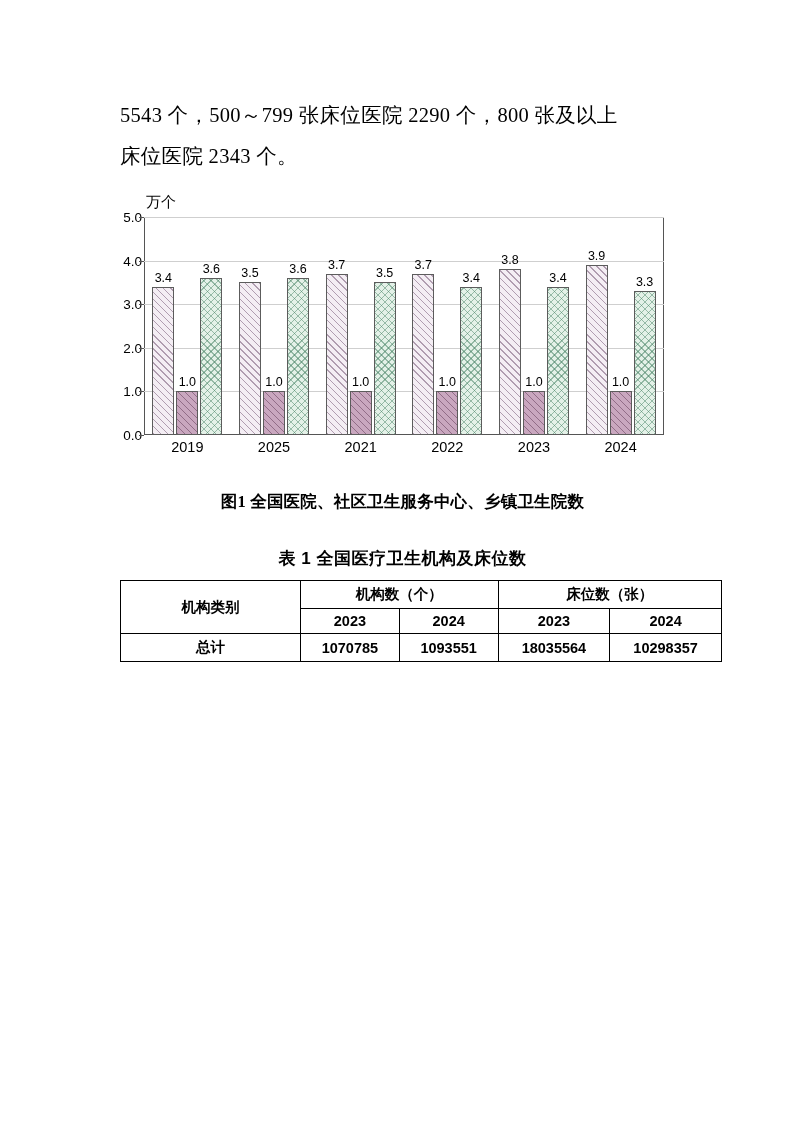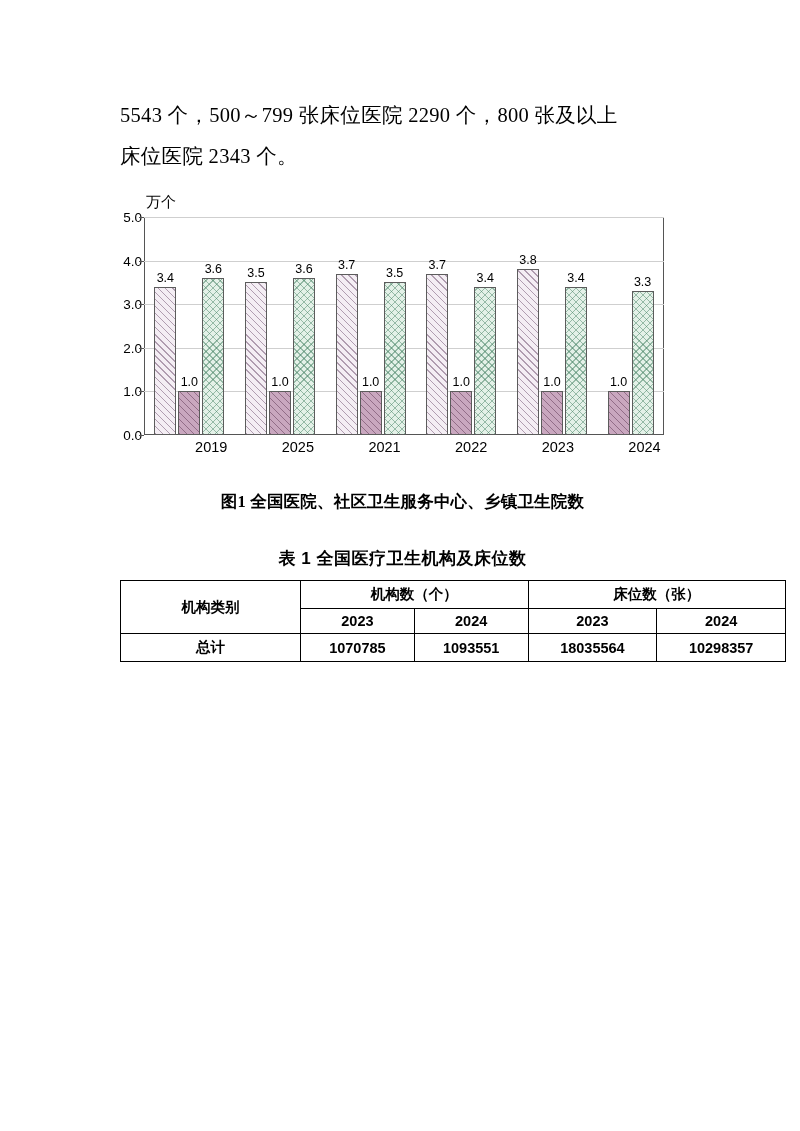--- a/index.html
+++ b/index.html
@@ -159,21 +159,21 @@
     left: 24px;
     top: 246px;
     width: 520px;
     display: flex;
     justify-content: space-around;
   }
   .xlabels span {
     font-size: 14.5px;
     font-family: "Liberation Sans", sans-serif;
     width: 80px;
-    text-align: right;
+    text-align: center;
   }
   .legend {
     position: absolute;
     top: 272px;
     left: 0;
     width: 565px;
     display: flex;
     justify-content: center;
     gap: 16px;
     font-size: 14px;
@@ -206,21 +206,21 @@
   .table-title {
     margin-top: 24px;
     text-align: center;
     font-size: 17px;
     font-weight: bold;
     font-family: "Liberation Sans", sans-serif;
     letter-spacing: 0.5px;
   }
   table.tbl {
     margin-top: 10px;
-    width: 666px;
+    width: 602px;
     border-collapse: collapse;
     font-family: "Liberation Sans", sans-serif;
   }
   table.tbl td, table.tbl th {
     border: 1px solid #000;
     padding: 4px 2px;
     font-size: 14.5px;
     text-align: center;
     font-weight: bold;
   }
@@ -331,20 +331,23 @@
                 <span class="blab">3.8</span>
               </div>
               <div class="bar s1" style="height: 43.6px;">
                 <span class="blab">1.0</span>
               </div>
               <div class="bar s2" style="height: 148.24px;">
                 <span class="blab">3.4</span>
               </div>
             </div>
             <div class="group">
+              <div class="bar s0" style="height: 170.04px;">
+                <span class="blab">3.9</span>
+              </div>
               <div class="bar s1" style="height: 43.6px;">
                 <span class="blab">1.0</span>
               </div>
               <div class="bar s2" style="height: 143.88px;">
                 <span class="blab">3.3</span>
               </div>
             </div>
           </div>
       </div>
 

